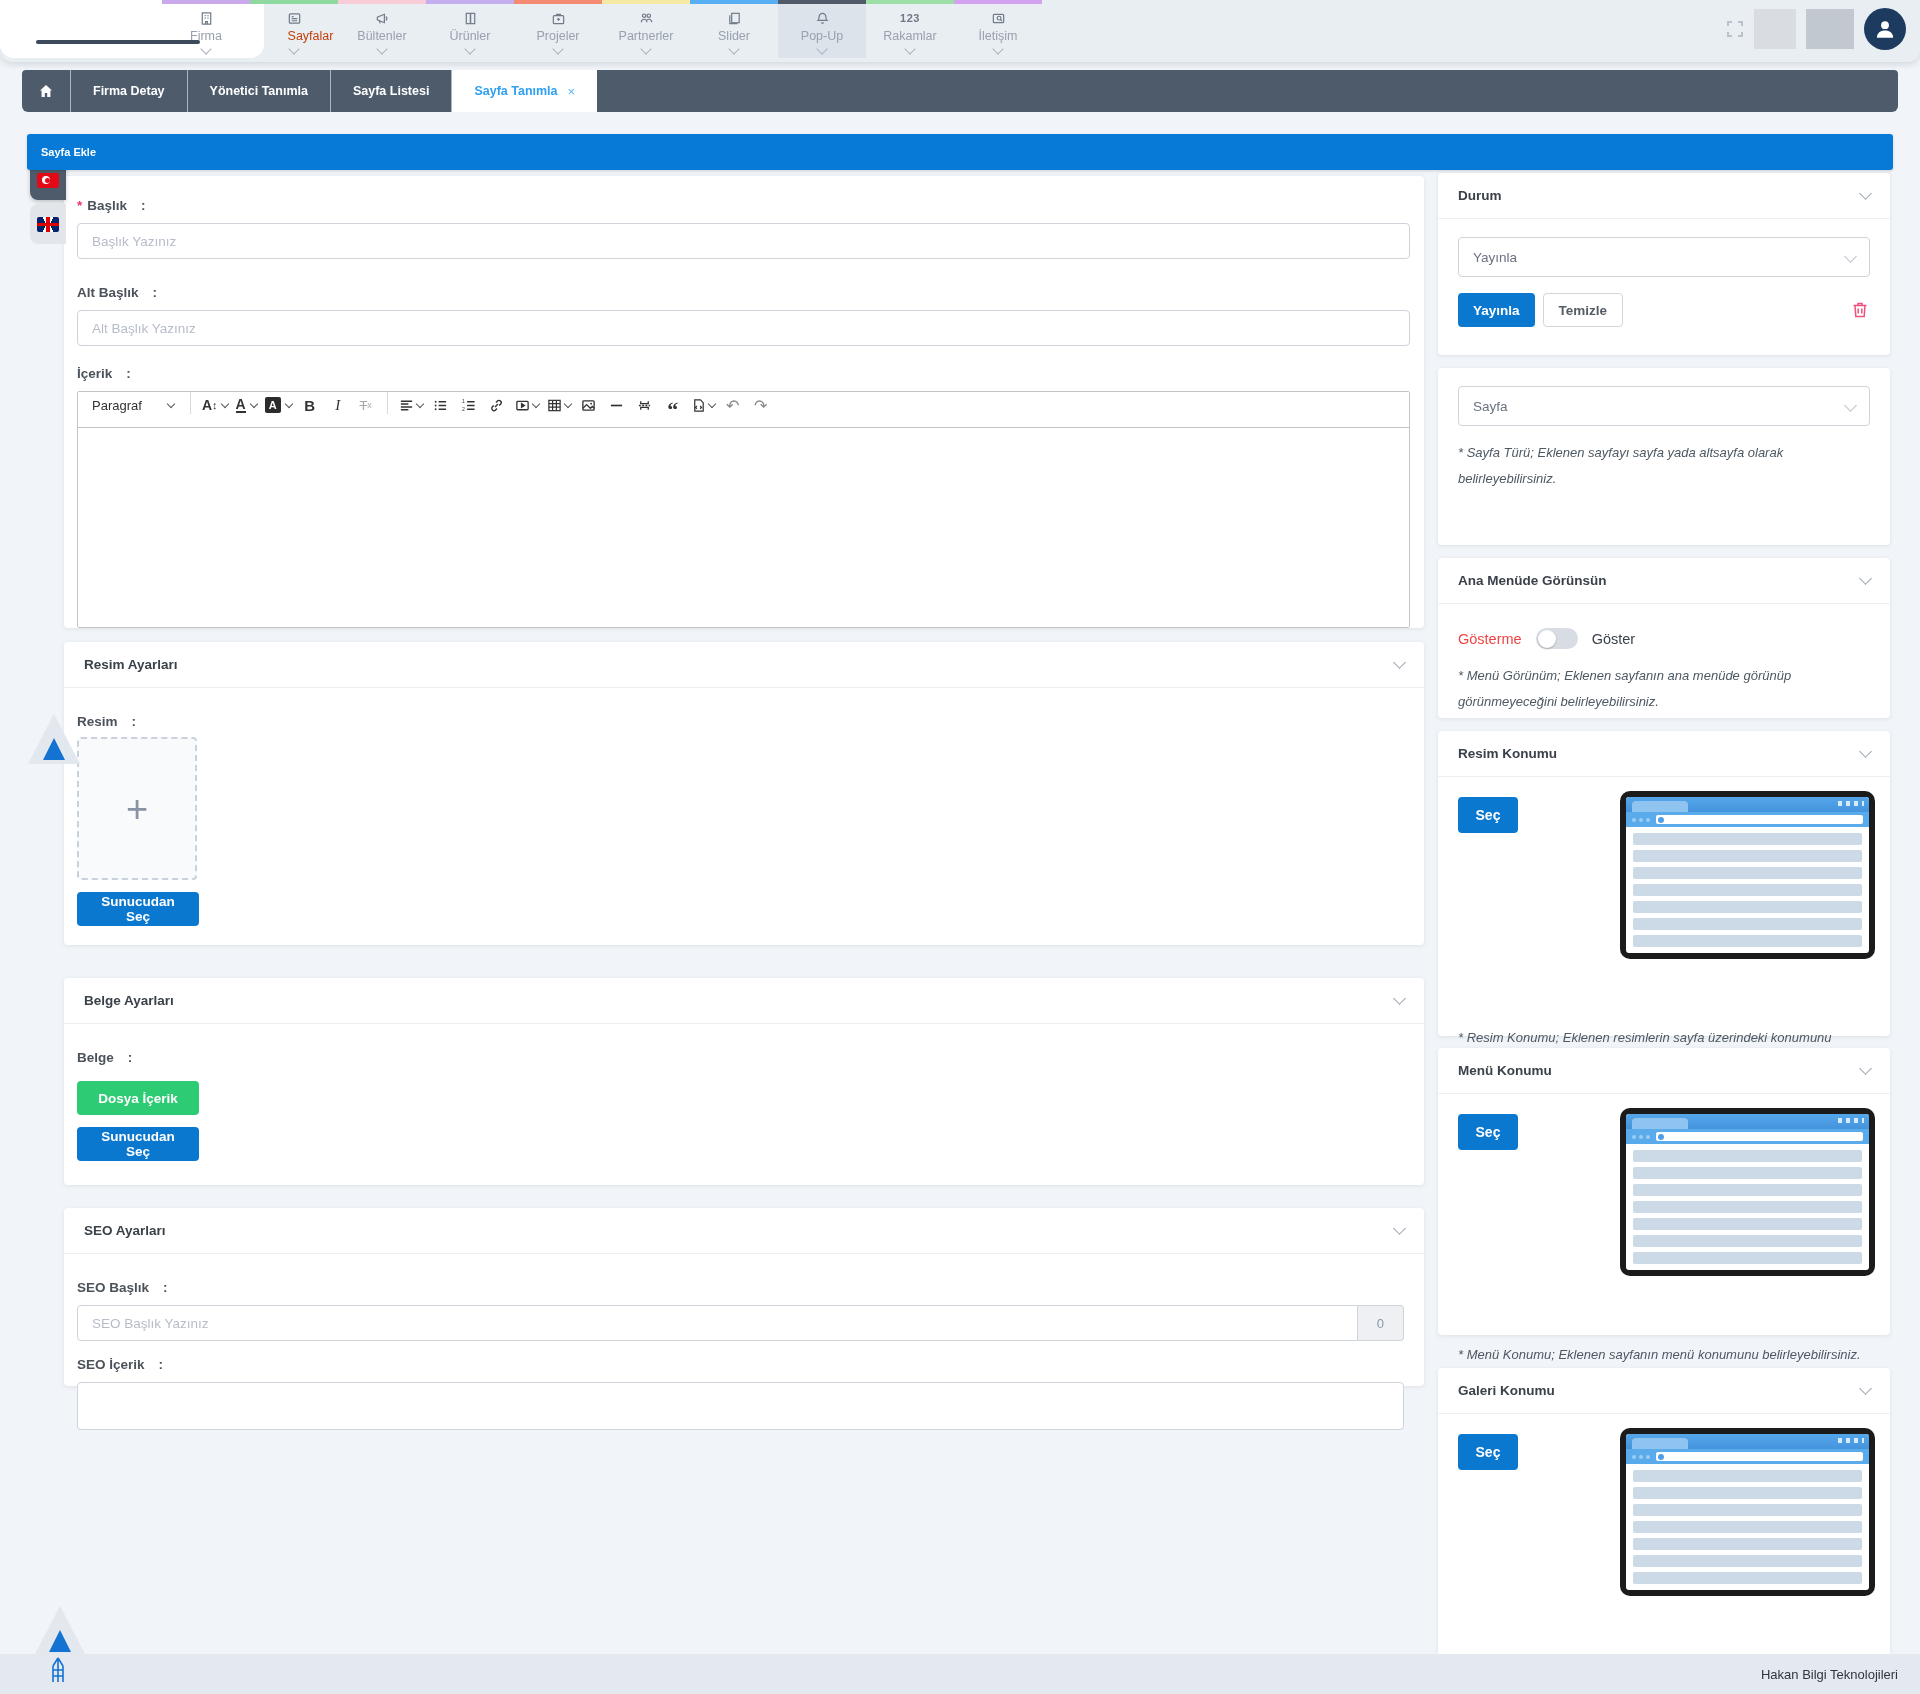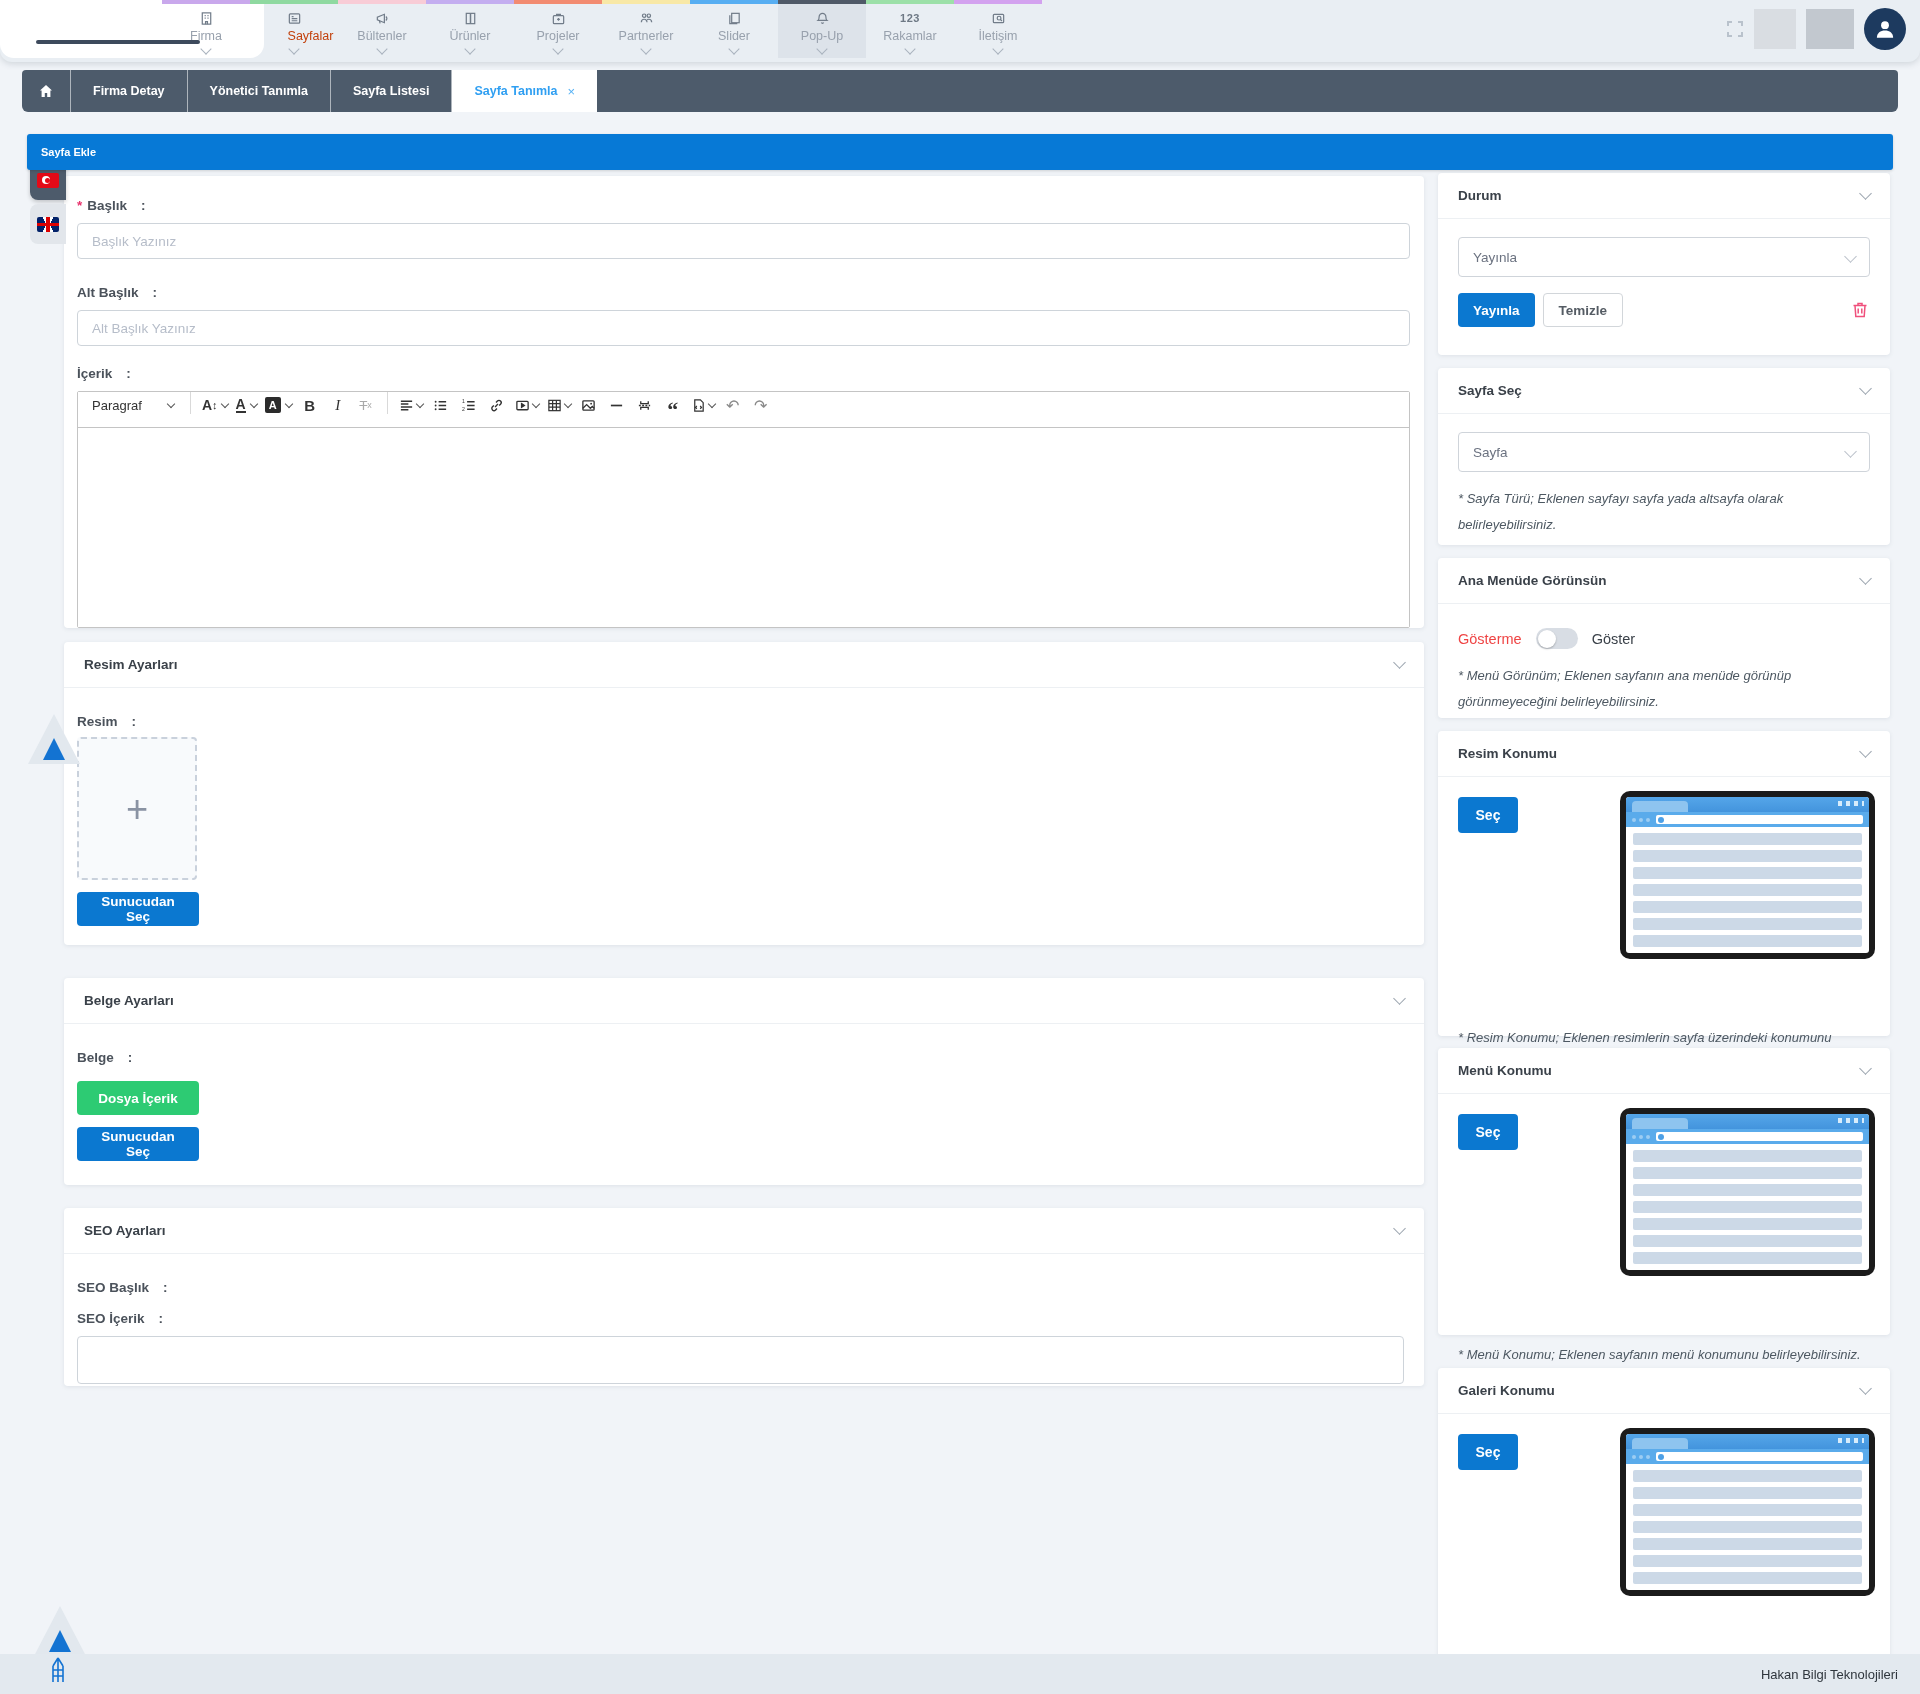--- a/index.html
+++ b/index.html
@@ -469,20 +469,24 @@
 <div class="card" id="card-seo">
   <div class="sec-head">
     <span class="t">SEO Ayarları</span>
     <span class="chev-d"></span>
   </div>
   <div class="card-pad">
     <div class="field-label" style="margin-top:12px;">
       <span>SEO Başlık</span>
       <span class="colon">:</span>
     </div>
+    <div class="seo-input-group">
+      <input class="tinput" placeholder="SEO Başlık Yazınız" style="">
+      <span class="seo-addon">0</span>
+    </div>
     <div class="field-label" style="margin-top:16px;">
       <span>SEO İçerik</span>
       <span class="colon">:</span>
     </div>
     <textarea class="seo-textarea" style=""></textarea>
   </div>
 </div>
 
 <div class="panel" id="p-durum">
   <div class="sec-head">
@@ -500,24 +504,20 @@
       <span class="trash">
           <svg width="20" height="20" viewBox="0 0 20 20" fill="none" stroke="currentColor" stroke-width="1.5">
             <path d="M3.5 5.5h13M8 5V3.5h4V5M5 5.5l.8 11h8.4l.8-11M8.2 8.5v5M11.8 8.5v5"></path>
           </svg>
         </span>
     </div>
   </div>
 </div>
 
 <div class="panel" id="p-sayfa">
-  <div class="sec-head">
-    <span class="t">Sayfa Seç</span>
-    <span class="chev-d"></span>
-  </div>
   <div class="panel-body">
     <div class="sel">
       <span class="v">Sayfa</span>
       <span class="chev-d"></span>
     </div>
     <div class="note">* Sayfa Türü; Eklenen sayfayı sayfa yada altsayfa olarak belirleyebilirsiniz.</div>
   </div>
 </div>
 
 <div class="panel" id="p-menu-vis">

